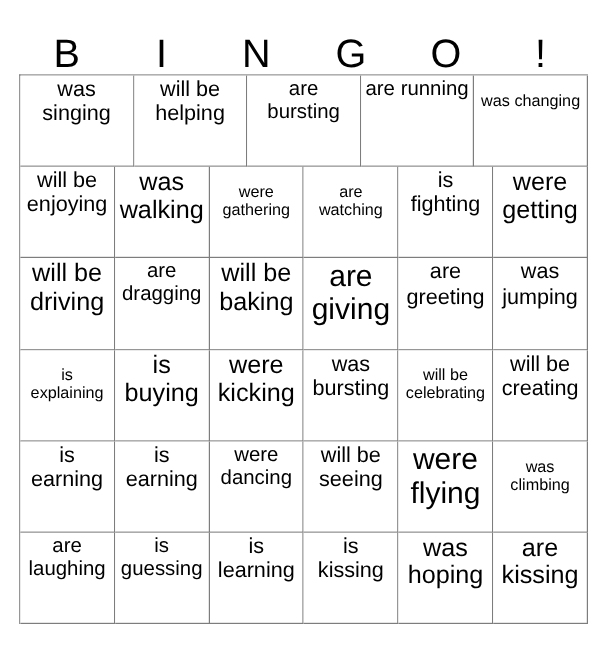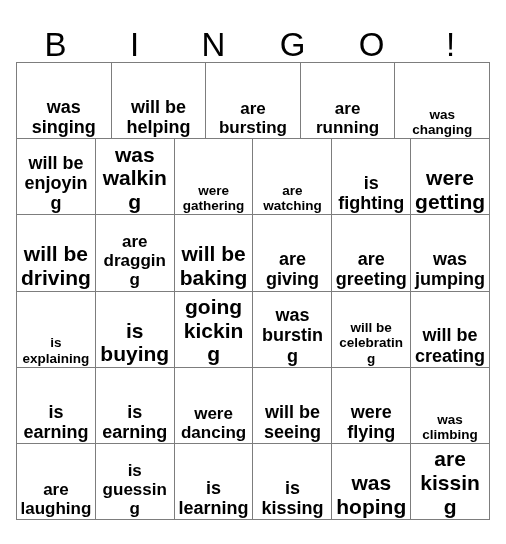--- a/index.html
+++ b/index.html
@@ -61,42 +61,41 @@
     flex: 1 1 0;
     display: flex;
     min-height: 0;
   }
   .cell {
     flex: 1 1 0;
     box-sizing: border-box;
     border-right: 1px solid #7d7d7d;
     border-bottom: 1px solid #7d7d7d;
     display: flex;
-    align-items: flex-end;
+    align-items: flex-start;
     justify-content: center;
     text-align: center;
     padding: 1px 3px;
     overflow: hidden;
     background: #ffffff;
-    font-weight: bold;
   }
   .cell-text {
     display: block;
     width: 100%;
     line-height: 1.12;
     word-break: break-word;
     color: #000000;
   }
 
   
   .fs-xs  { font-size: 13.5px; margin-top: 12px; }
   .fs-s   { font-size: 17px; }
   .fs-m   { font-size: 18px;   }
   .fs-l   { font-size: 21px;   }
-  .fs-xl  { font-size: 18px; }
+  .fs-xl  { font-size: 25px; }
 </style>
 </head>
 <body>
 
 <div id="card">
 
   <div id="header">
       <div class="header-letter">B</div>
       <div class="header-letter">I</div>
       <div class="header-letter">N</div>
@@ -164,21 +163,21 @@
         </div>
       </div>
       <div class="grid-row">
         <div class="cell">
           <span class="cell-text fs-xs">is explaining</span>
         </div>
         <div class="cell">
           <span class="cell-text fs-l">is buying</span>
         </div>
         <div class="cell">
-          <span class="cell-text fs-l">going kicking</span>
+          <span class="cell-text fs-l">were kicking</span>
         </div>
         <div class="cell">
           <span class="cell-text fs-m">was bursting</span>
         </div>
         <div class="cell">
           <span class="cell-text fs-xs">will be celebrating</span>
         </div>
         <div class="cell">
           <span class="cell-text fs-m">will be creating</span>
         </div>

